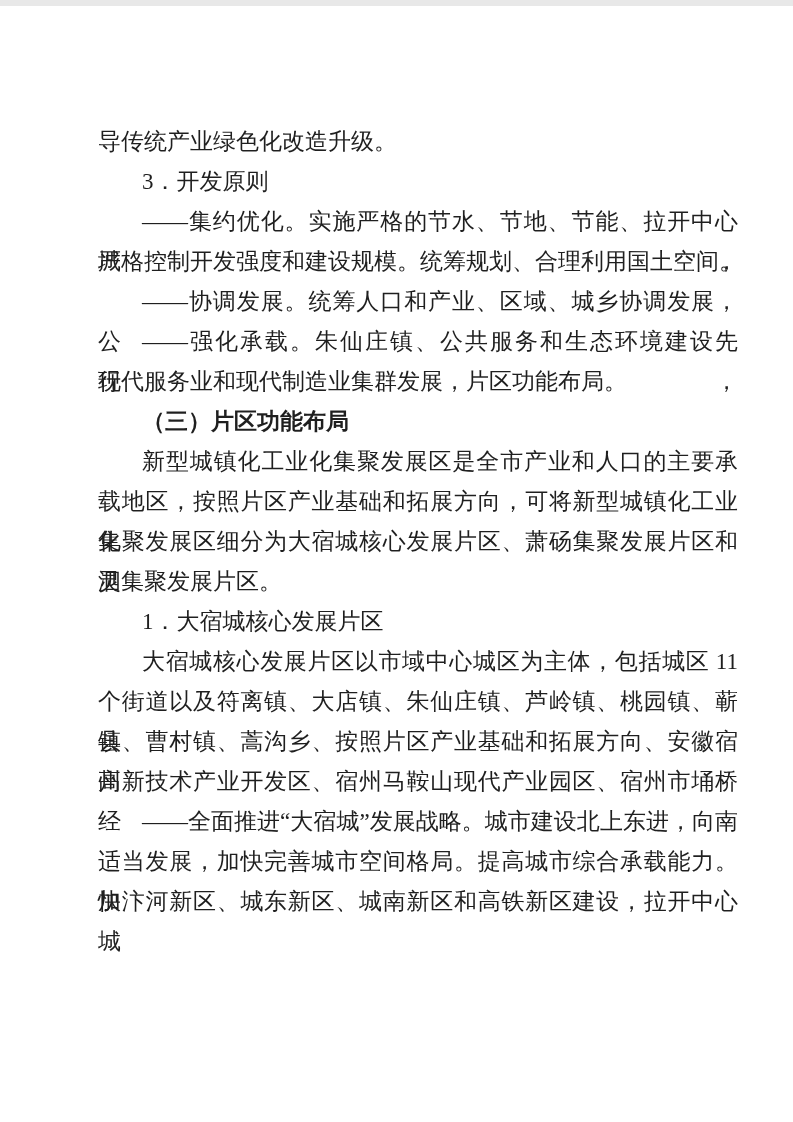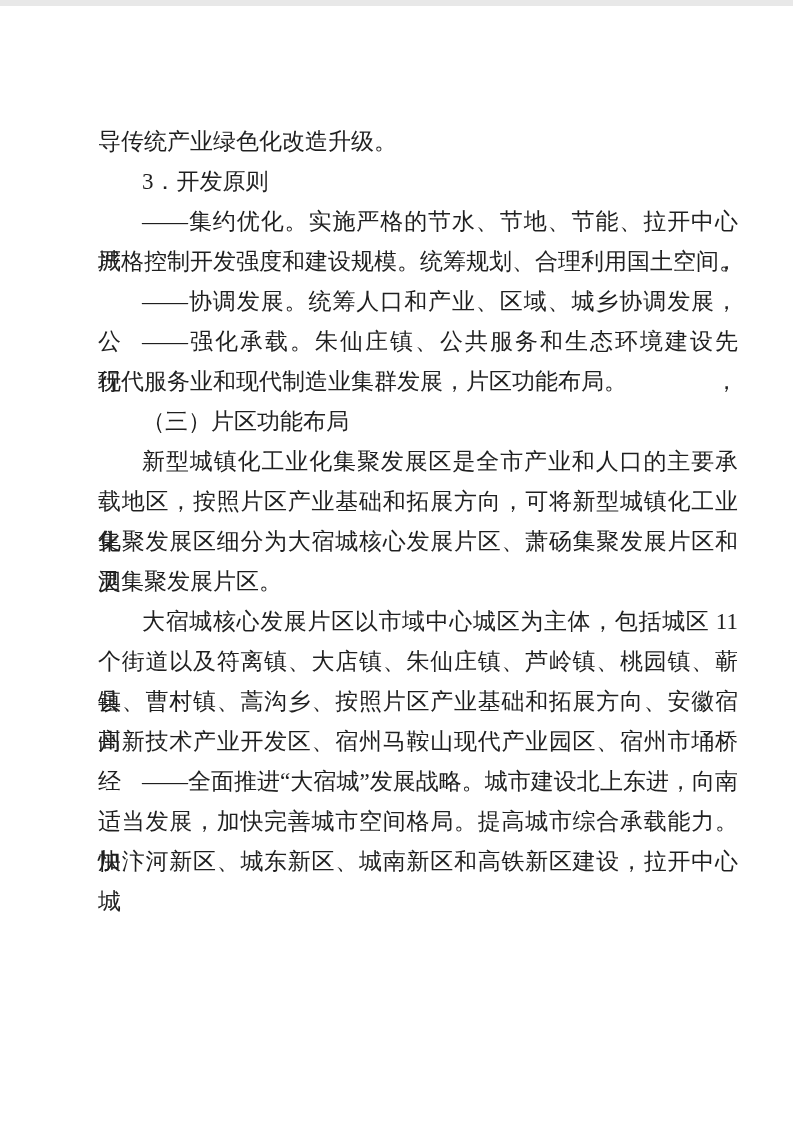--- a/index.html
+++ b/index.html
@@ -32,40 +32,41 @@
   }
   .ln.fill {
     white-space: normal;
     text-align: justify;
     text-align-last: justify;
   }
   .ln.indent {
     text-indent: 44px;
   }
   .ln.bold {
-    font-weight: normal;
+    font-weight: bold;
   }
 </style>
 </head>
 <body>
 
 <div class="page">
   <div class="textblock">
     <div class="ln">导传统产业绿色化改造升级。</div>
     <div class="ln indent">3．开发原则</div>
     <div class="ln indent fill">——集约优化。实施严格的节水、节地、节能、拉开中心城，</div>
     <div class="ln">严格控制开发强度和建设规模。统筹规划、合理利用国土空间。</div>
     <div class="ln indent fill">——协调发展。统筹人口和产业、区域、城乡协调发展，公</div>
     <div class="ln indent fill">——强化承载。朱仙庄镇、公共服务和生态环境建设先行，</div>
     <div class="ln">现代服务业和现代制造业集群发展，片区功能布局。</div>
     <div class="ln indent bold">（三）片区功能布局</div>
     <div class="ln indent fill">新型城镇化工业化集聚发展区是全市产业和人口的主要承</div>
     <div class="ln fill">载地区，按照片区产业基础和拓展方向，可将新型城镇化工业化</div>
     <div class="ln fill">集聚发展区细分为大宿城核心发展片区、萧砀集聚发展片区和灵</div>
     <div class="ln">泗集聚发展片区。</div>
+    <div class="ln indent">1．大宿城核心发展片区</div>
     <div class="ln indent fill">大宿城核心发展片区以市域中心城区为主体，包括城区 11</div>
     <div class="ln fill">个街道以及符离镇、大店镇、朱仙庄镇、芦岭镇、桃园镇、蕲县</div>
     <div class="ln fill">镇、曹村镇、蒿沟乡、按照片区产业基础和拓展方向、安徽宿州</div>
     <div class="ln fill">高新技术产业开发区、宿州马鞍山现代产业园区、宿州市埇桥经</div>
     <div class="ln indent fill">——全面推进“大宿城”发展战略。城市建设北上东进，向南</div>
     <div class="ln fill">适当发展，加快完善城市空间格局。提高城市综合承载能力。加</div>
     <div class="ln fill">快汴河新区、城东新区、城南新区和高铁新区建设，拉开中心城</div>
   </div>
 </div>
 

